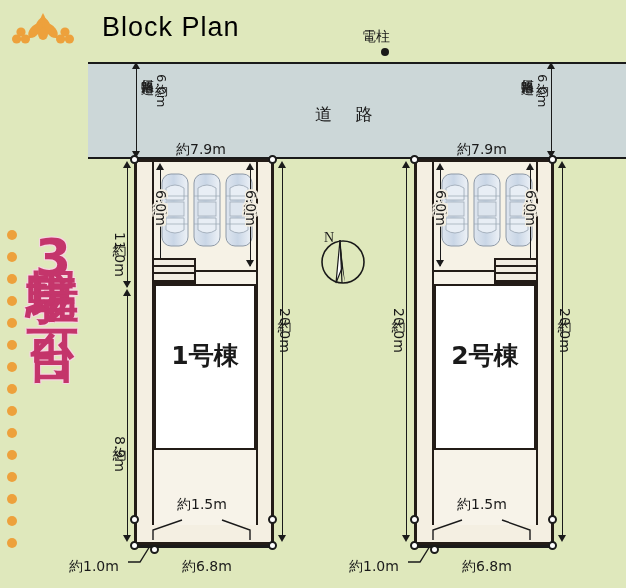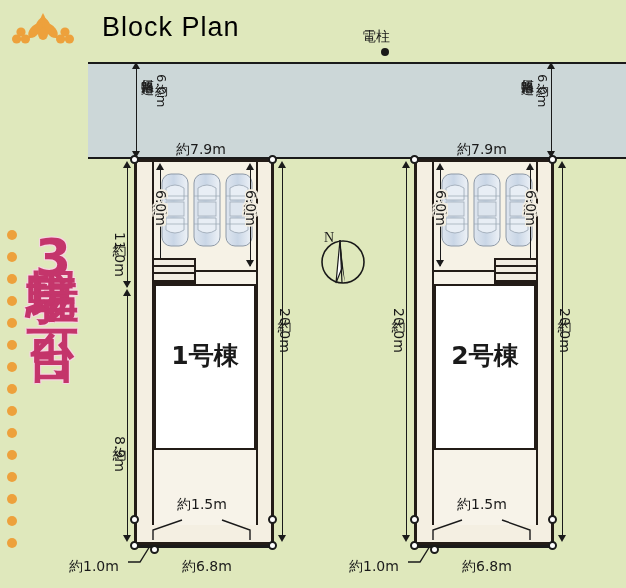--- a/index.html
+++ b/index.html
@@ -265,20 +265,21 @@
     <div class="dot" style="top:198px"></div>
     <div class="dot" style="top:220px"></div>
     <div class="dot" style="top:242px"></div>
     <div class="dot" style="top:264px"></div>
     <div class="dot" style="top:286px"></div>
     <div class="dot" style="top:308px"></div>
   </div>
   <div class="abs vert-banner">駐車場3台可</div>
 
   <div class="abs road"></div>
+  <div class="abs road-label">道 路</div>
 
   <div class="abs pole-label">電柱</div>
   <div class="abs pole-dot"></div>
 
   <div class="abs dimline-v" style="left:136px; top:64px; height:93px;"></div>
   <div class="abs arrowhead arr-up" style="left:132px; top:62px;"></div>
   <div class="abs arrowhead arr-down" style="left:132px; top:151px;"></div>
   <div class="abs vlabel" style="left:138px; top:72px;">道路幅員</div>
   <div class="abs vlabel-num" style="left:152px; top:74px;">約6.0m</div>
 

